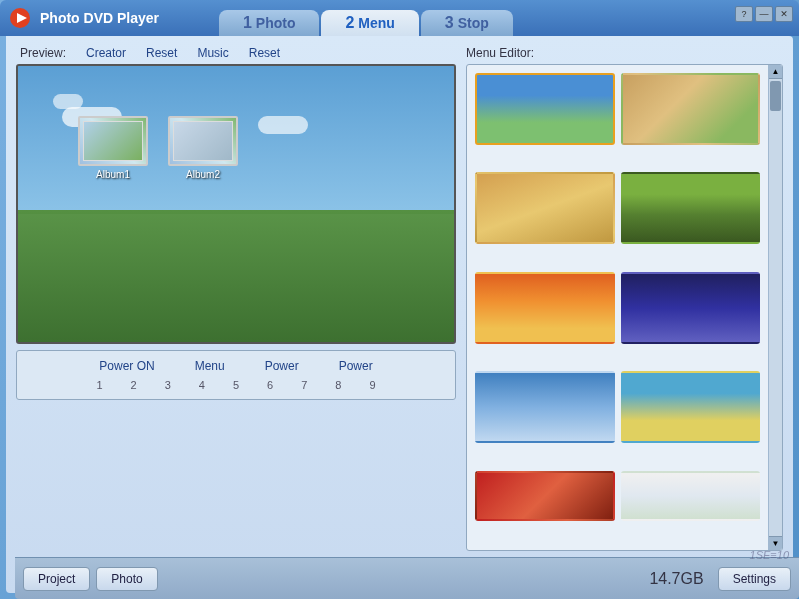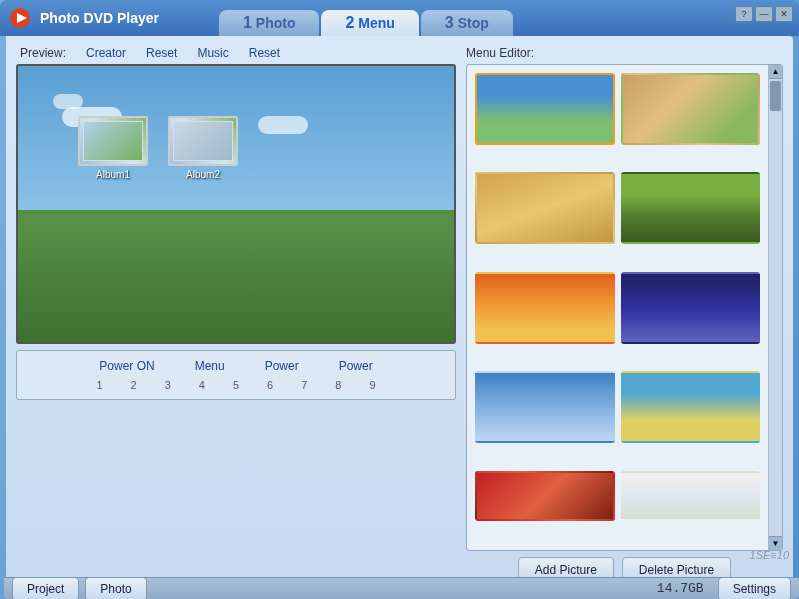--- a/index.html
+++ b/index.html
@@ -330,46 +330,45 @@
     .player-num {
       color: #556;
       cursor: pointer;
       font-size: 11px;
     }
 
     
     #bottom-bar {
       position: absolute;
       bottom: 0;
-      left: 4px;
+      left: 15px;
       right: 0;
-      height: 22px;
+      height: 42px;
       background: linear-gradient(180deg, #a8c0d8 0%, #90aac8 100%);
       border-top: 1px solid #7090b0;
       display: flex;
       align-items: center;
       padding: 6px 8px;
       gap: 6px;
       border-radius: 0 0 4px 4px;
     }
     .bottom-btn {
       padding: 4px 14px;
       background: linear-gradient(180deg, #e8f0f8 0%, #c8d8ec 100%);
       border: 1px solid #8098b0;
       border-radius: 4px;
       cursor: pointer;
       font-size: 12px;
       color: #224;
     }
     #disk-space {
       margin-left: auto;
       color: #334;
-      font-size: 13px;
+      font-size: 16px;
       margin-right: 8px;
-      font-family: Liberation Mono, monospace;
     }
     #settings-btn {
       padding: 4px 14px;
       background: linear-gradient(180deg, #e8f0f8 0%, #c8d8ec 100%);
       border: 1px solid #8098b0;
       border-radius: 4px;
       cursor: pointer;
       font-size: 12px;
       color: #224;
     }

